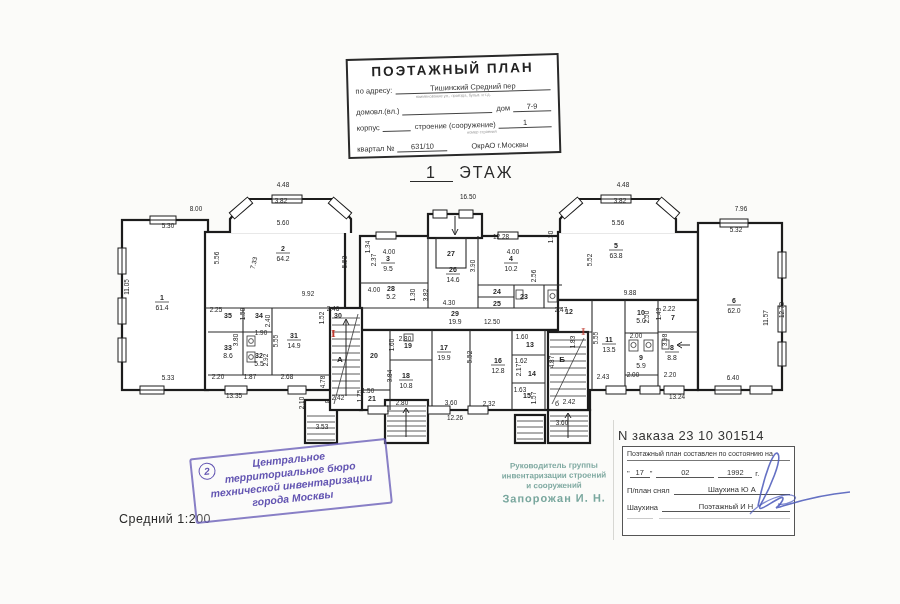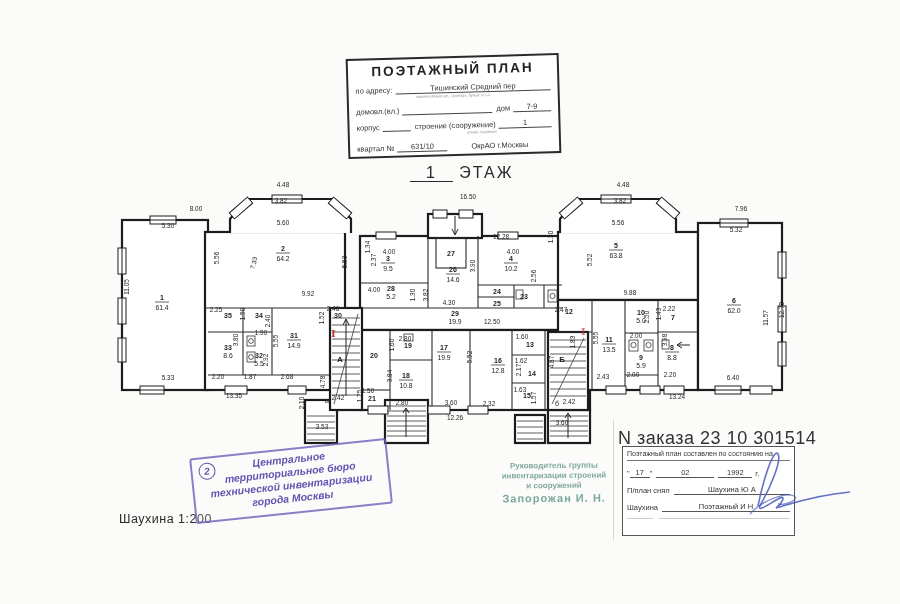--- a/index.html
+++ b/index.html
@@ -25,21 +25,21 @@
   .tb-row{display:flex;align-items:flex-end;margin-top:6px;white-space:nowrap;}
   .tb-row .lbl{flex:none;margin-right:3px;}
   .tb-row .val{border-bottom:1px solid #444;text-align:center;padding:0 4px;}
   .tb-row .fill{flex:1;border-bottom:1px solid #444;height:8px;}
   .tb-cap{font-size:4px;color:#999;text-align:center;margin-top:1px;line-height:4px;}
   
   #floor-title{left:410px;top:164px;font-size:16px;font-weight:normal;letter-spacing:2px;color:#2a2a2a;}
   #floor-title .num{border-bottom:1.5px solid #2a2a2a;padding:0 16px;}
   
   #scale-label{left:119px;top:512px;font-size:12.5px;color:#2a2a2a;letter-spacing:.5px;}
-  #order-number{left:618px;top:428px;font-size:18px;color:#333;letter-spacing:.5px;}
+  #order-number{left:618px;top:428px;font-size:13px;color:#333;letter-spacing:.5px;}
   
   #bti-stamp{
     left:192px;top:448px;width:198px;height:66px;
     border:2px solid rgba(98,85,180,.75);border-radius:3px;
     transform:rotate(-6deg);
     color:#6355b2;text-align:center;
     font-style:italic;font-weight:bold;font-size:10.5px;line-height:13px;
     padding-top:3px;box-sizing:border-box;
     background:rgba(255,255,255,.2);
   }
@@ -403,21 +403,21 @@
     <span class="val" style="width:42px">631/10</span>
     <span class="val" style="flex:1;border-bottom:none">ОкрАО г.Москвы</span>
   </div>
 </div>
 
 <div id="floor-title" class="abs">
   <span class="num">1</span>
   <span>ЭТАЖ</span>
 </div>
 
-<div id="scale-label" class="abs">Шаухина 1:200</div>
+<div id="scale-label" class="abs">Средний 1:200</div>
 
 <div id="bti-stamp" class="abs">
   <span class="circ">2</span>
   <div>Центральное</div>
   <div>территориальное бюро</div>
   <div>технической инвентаризации</div>
   <div>города Москвы</div>
 </div>
 
 <div id="group-stamp" class="abs">

